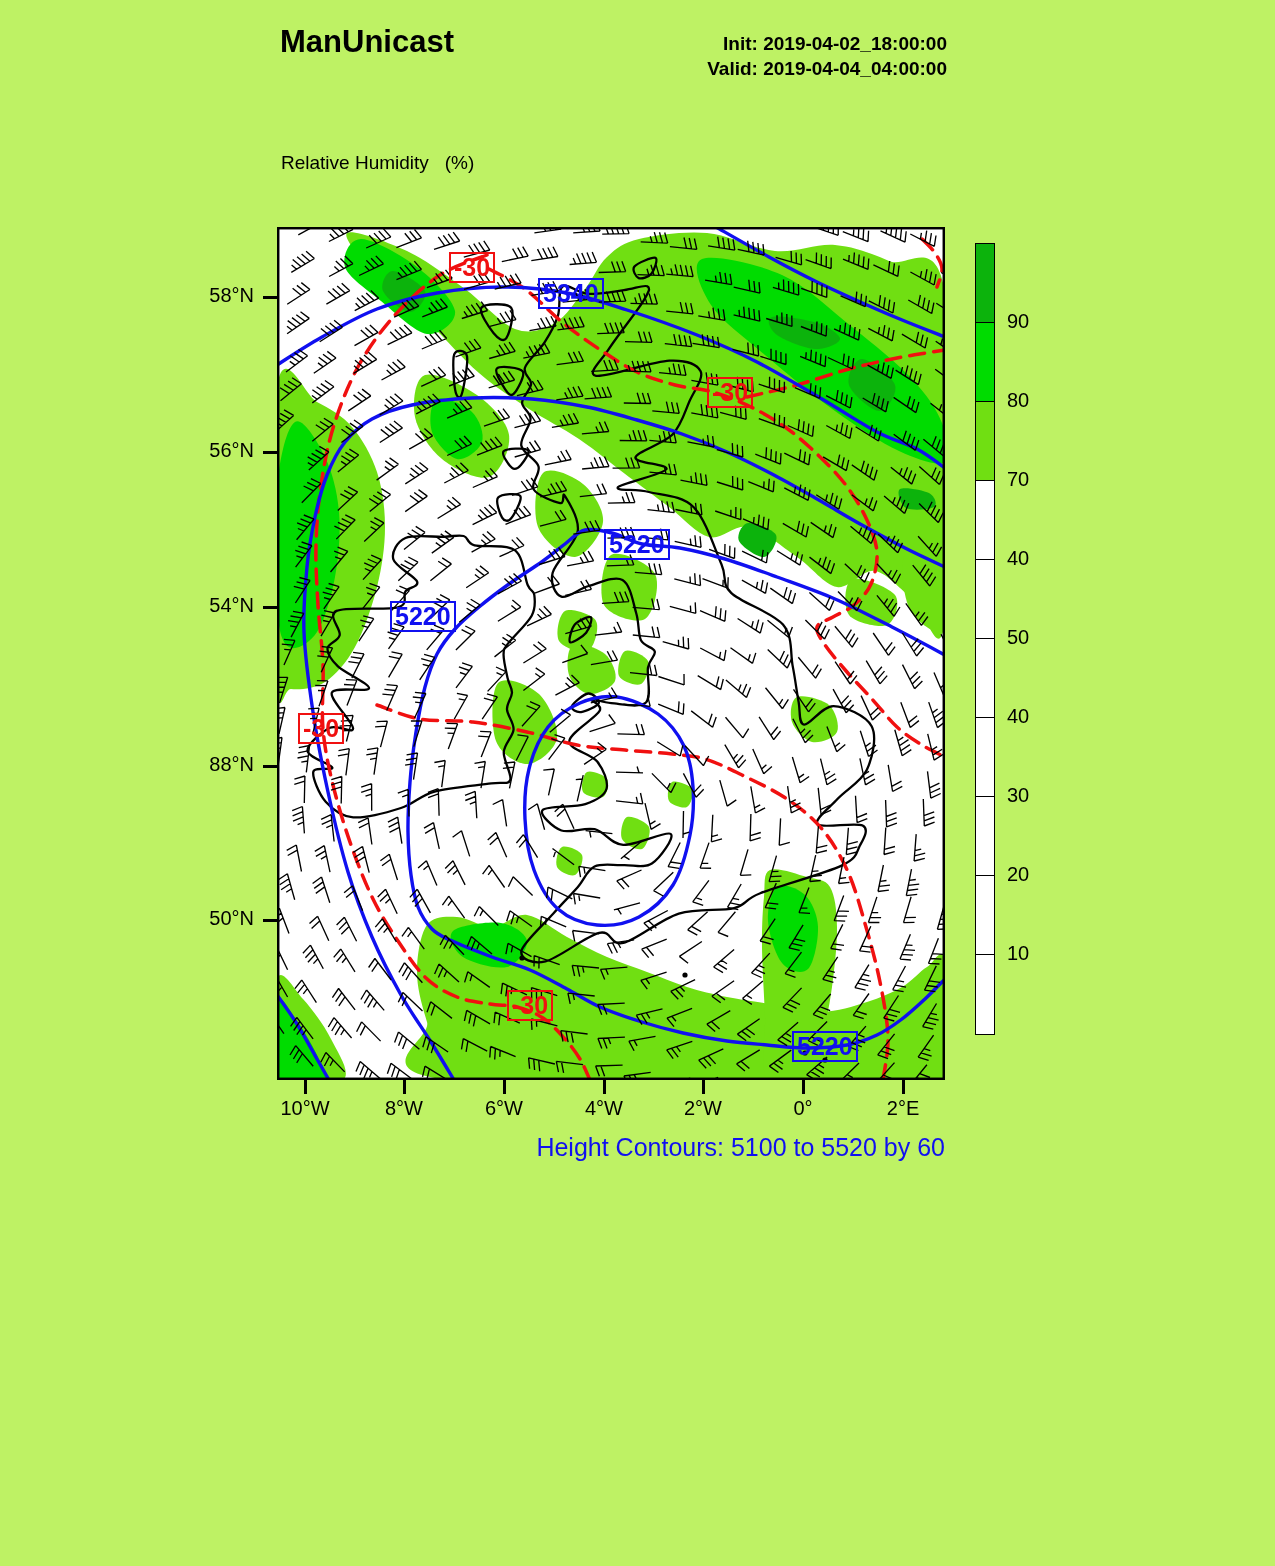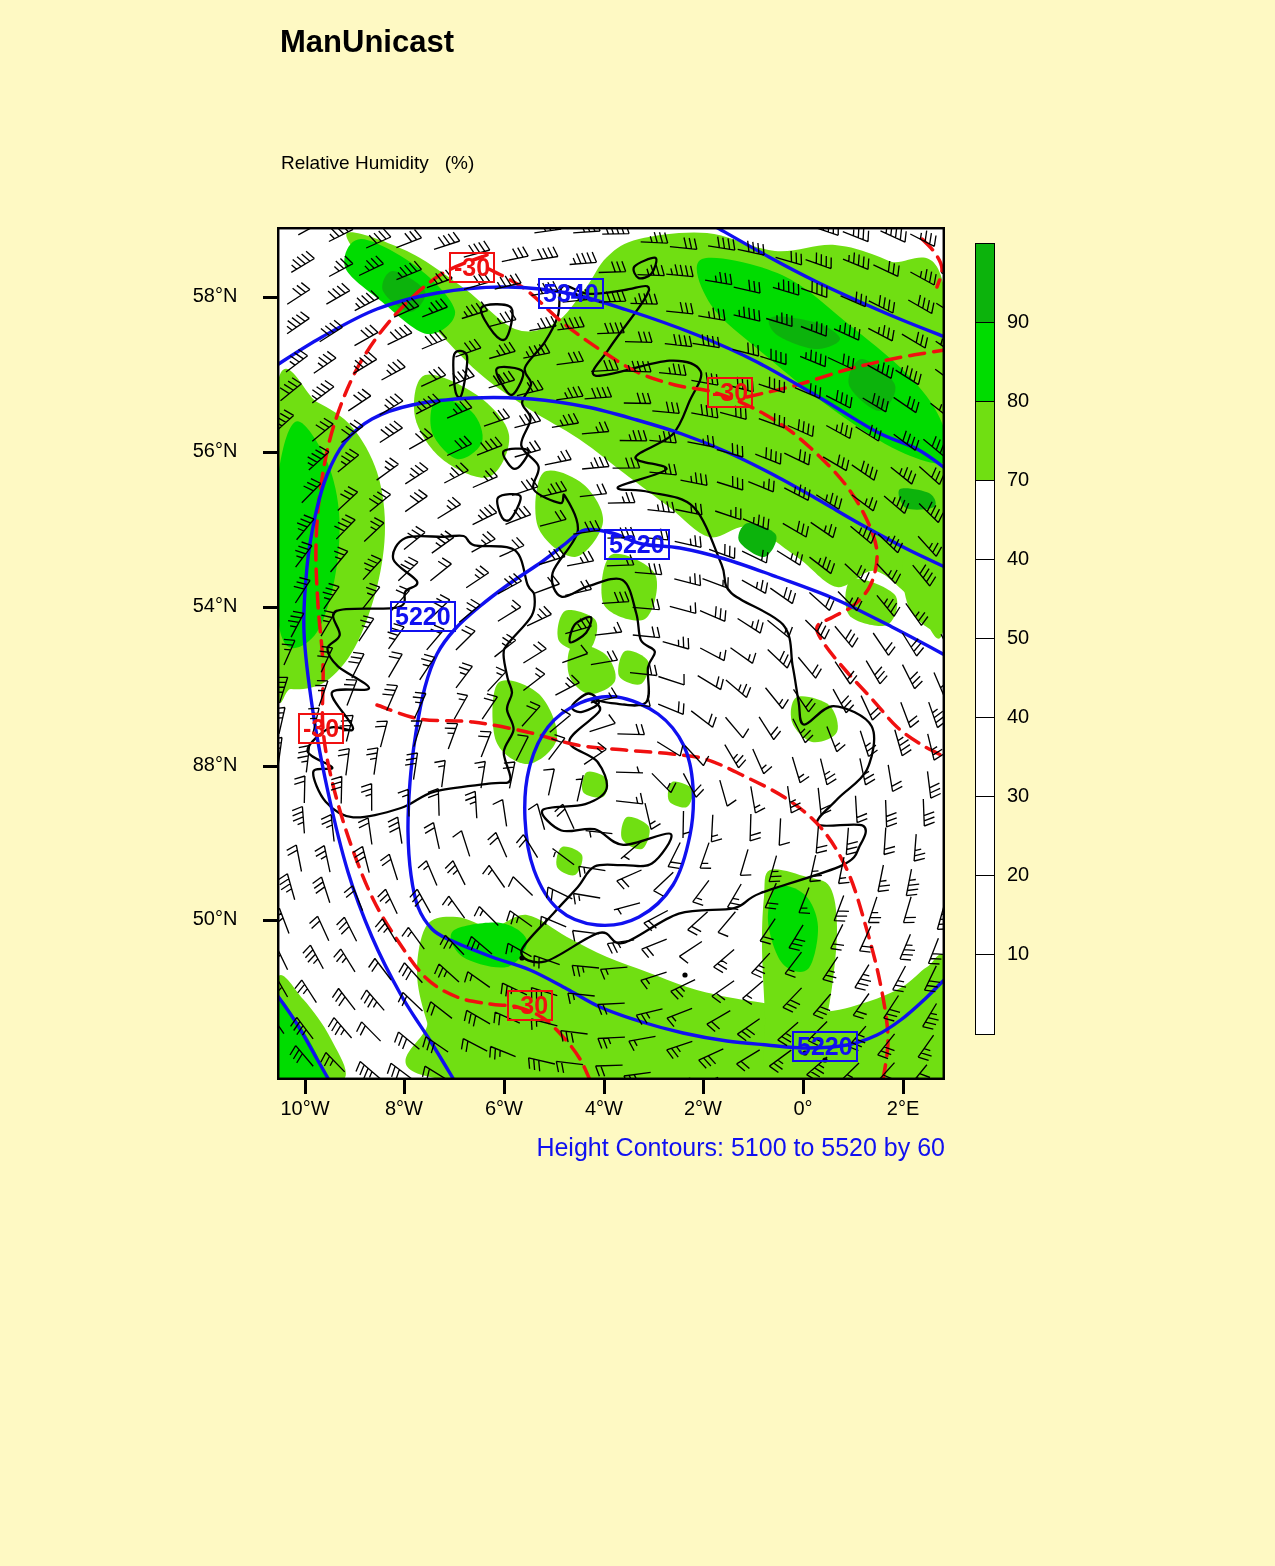--- a/index.html
+++ b/index.html
@@ -1,37 +1,41 @@
 <!DOCTYPE html>
 <html><head>
 <meta charset="utf-8">
 <style>
   html,body{margin:0;padding:0;background:#ffffff;}
-  #page{position:relative;width:1275px;height:1566px;background:#fef9c3;overflow:hidden;
+  #page{position:relative;width:1275px;height:1566px;background:#bef264;overflow:hidden;
         font-family:"Liberation Sans","DejaVu Sans",sans-serif;color:#000;}
   .abs{position:absolute;}
   #brand{left:280px;top:24px;font-size:31px;font-weight:bold;letter-spacing:0px;}
   #initblock{left:560px;top:31px;width:387px;text-align:right;font-size:19px;font-weight:bold;line-height:25px;}
   #params{left:281px;top:104px;font-size:19px;line-height:23.5px;white-space:pre;}
-  .ticklabel-y{position:absolute;width:78px;text-align:center;font-size:20px;}
+  .ticklabel-y{position:absolute;width:78px;text-align:right;font-size:20px;}
   .ticklabel-x{position:absolute;width:90px;text-align:center;font-size:20px;}
   .tick-mark{position:absolute;background:#000;}
   .cbar-seg{position:absolute;border:1.6px solid #000;box-sizing:border-box;}
   .cbar-label{position:absolute;font-size:20px;}
   .clabel{position:absolute;box-sizing:border-box;font-weight:bold;font-size:25px;line-height:27px;
           padding:0 3px;background:transparent;white-space:nowrap;}
   #caption-height,#caption-temp{left:300px;width:645px;text-align:right;font-size:25px;}
   #caption-height{top:1133px;}
   #caption-temp{top:1179px;}
 </style>
 </head>
 <body>
 
 <div id="page">
   <div id="brand" class="abs">ManUnicast</div>
+  <div id="initblock" class="abs">
+    <div>Init: 2019-04-02_18:00:00</div>
+    <div>Valid: 2019-04-04_04:00:00</div>
+  </div>
   <div id="params" class="abs">
     <div>Relative Humidity   (%)</div>
     <div>Temperature   (C)     at   500 hPa</div>
     <div>Height   (m)     at   500 hPa</div>
     <div>Wind   (m/s)</div>
   </div>
 
   <svg id="map-svg" class="abs" viewBox="0 0 668 853" style="left: 277px; top: 227px; width: 668px; height: 853px;">
       <defs>
         <clipPath id="mapclip">

